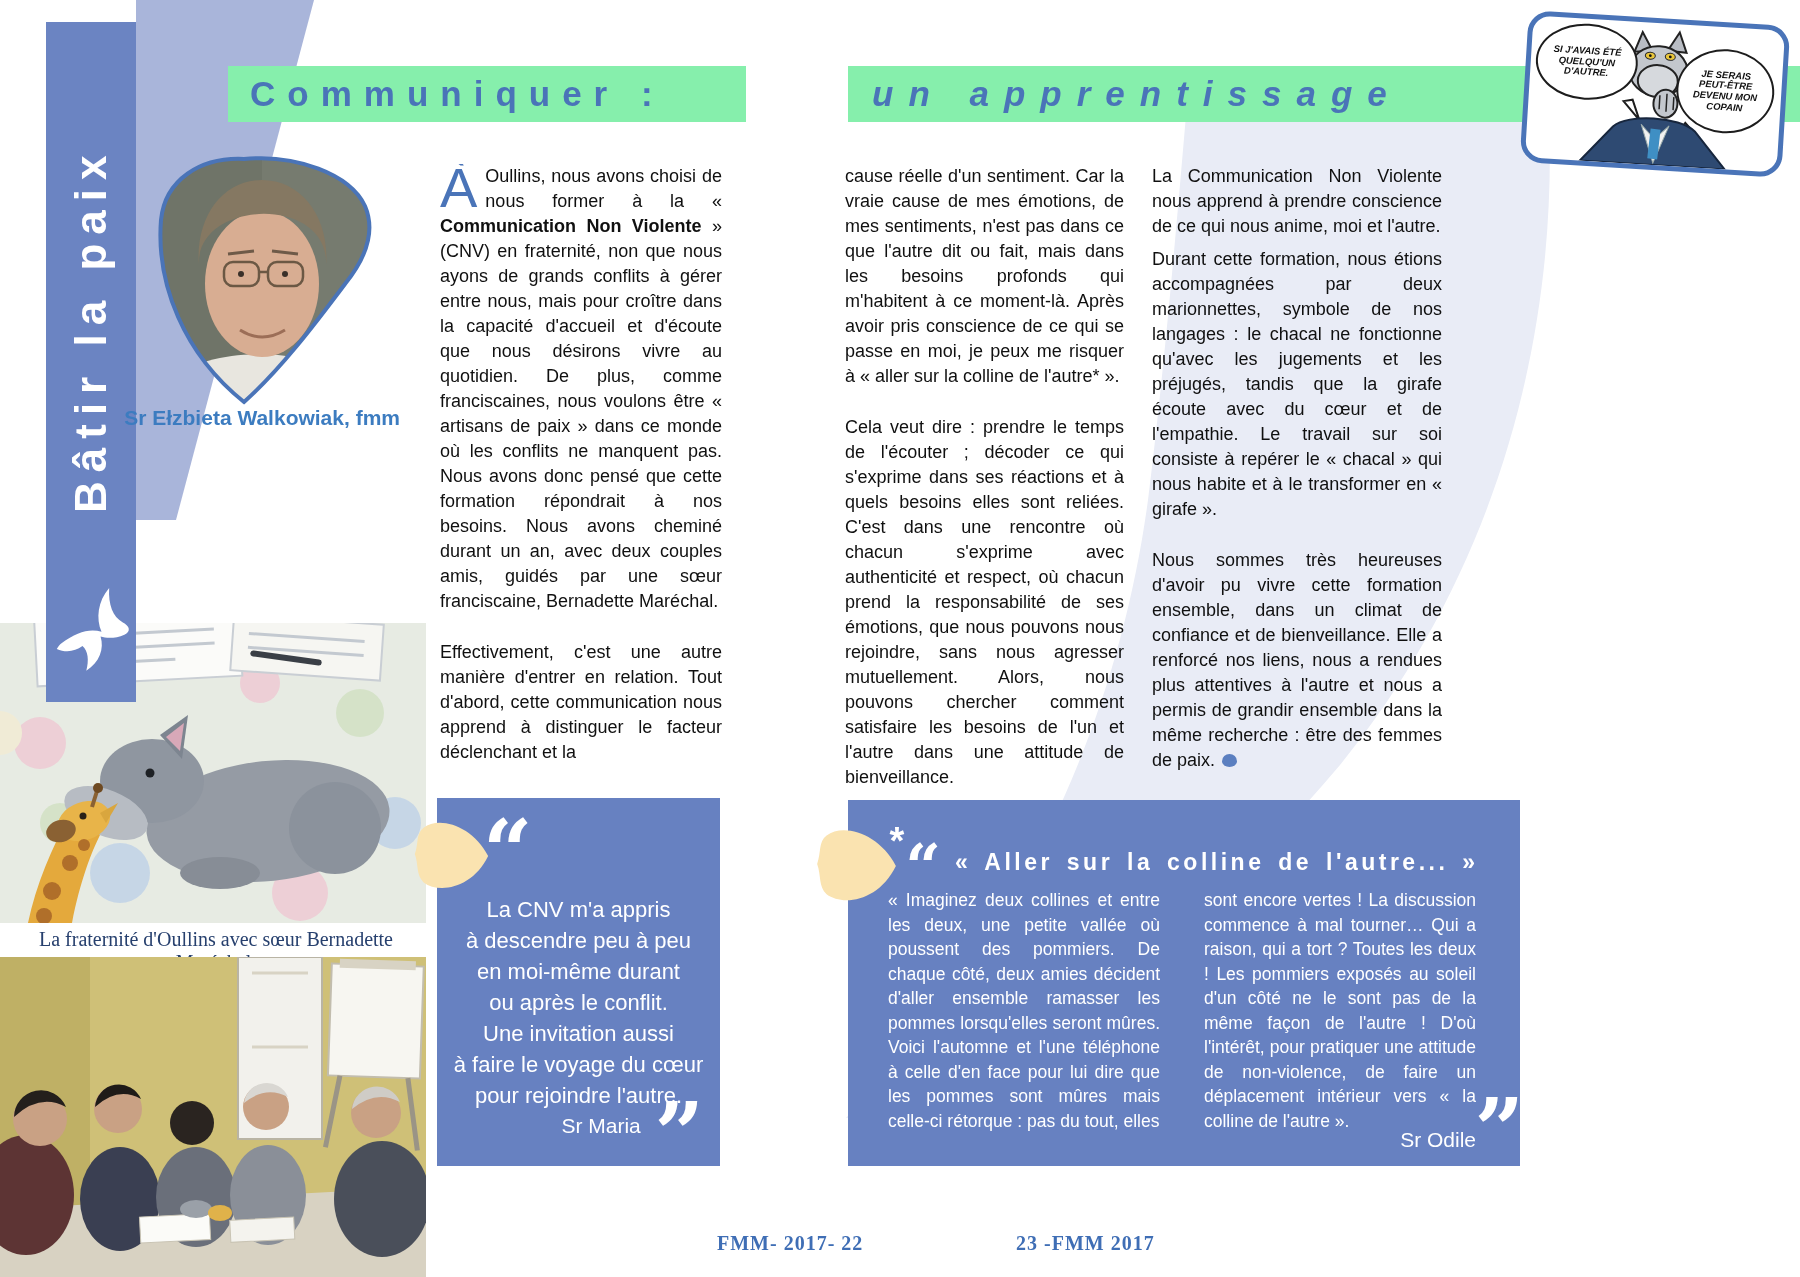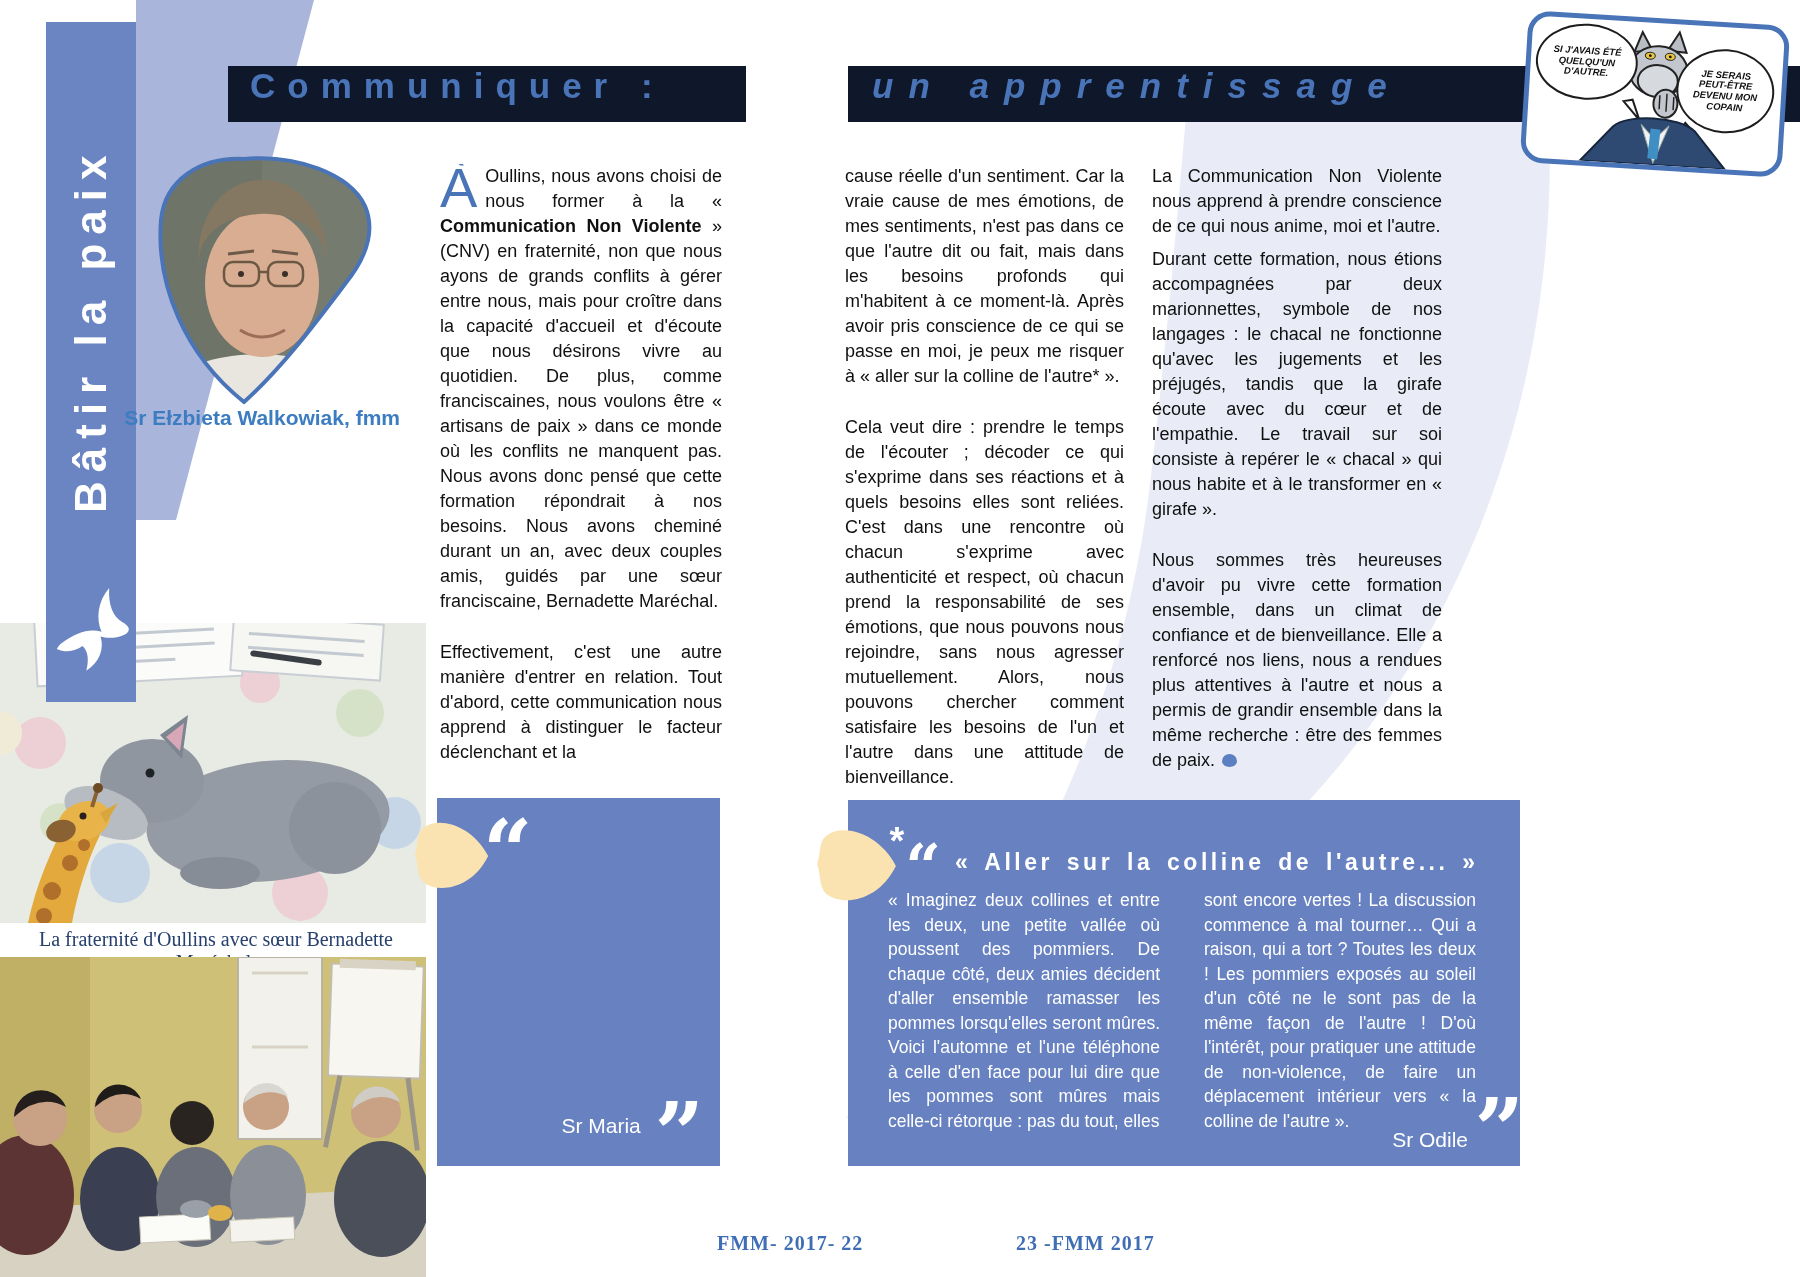--- a/index.html
+++ b/index.html
@@ -4,21 +4,21 @@
 <style>
   html,body{margin:0;padding:0;background:#888;}
   .page{position:relative;width:1800px;height:1277px;background:#ffffff;overflow:hidden;
         font-family:"Liberation Sans",sans-serif;}
   svg{display:block;}
 
   
   .bg-decor{position:absolute;left:0;top:0;width:1800px;height:1277px;z-index:0;}
 
   
-  .band{position:absolute;top:66px;height:56px;background:#0f172a;z-index:1;display:flex;}
+  .band{position:absolute;top:66px;height:56px;background:#86efac;z-index:1;display:flex;align-items:center;}
   .band-left{left:228px;width:518px;}
   .band-right{left:848px;width:952px;}
   .band .band-text{color:#4a74b8;font-weight:bold;font-size:35px;letter-spacing:12px;white-space:nowrap;padding-left:22px;}
   .band-right .band-text{letter-spacing:15px;padding-left:24px;font-style:italic;}
 
   
   .vbar{position:absolute;left:46px;top:22px;width:90px;height:680px;background:#6b84c2;z-index:2;}
   .vtext{position:absolute;top:48px;left:0;height:520px;width:90px;writing-mode:vertical-rl;
          transform:rotate(180deg);color:#fff;font-weight:bold;font-size:44px;letter-spacing:9px;
          line-height:90px;text-align:center;white-space:nowrap;}
@@ -67,21 +67,21 @@
   .q-attrib-l{position:absolute;bottom:28px;left:0;width:72%;text-align:right;font-size:21px;}
   .q-close-l{position:absolute;right:16px;bottom:0px;font-size:86px;line-height:64px;}
 
   .qbox-right{left:848px;top:800px;width:672px;height:366px;}
   .q-head{position:absolute;top:20px;left:0;width:100%;text-align:center;white-space:nowrap;}
   .q-ast{font-size:38px;font-weight:bold;vertical-align:16px;margin-right:1px;}
   .q-open-r{font-size:62px;vertical-align:-18px;margin-right:14px;}
   .q-title{font-size:23px;font-weight:bold;letter-spacing:3.5px;word-spacing:4px;}
   .q-cols{position:absolute;top:88px;left:40px;right:44px;display:flex;gap:44px;}
   .q-col{flex:1;font-size:17.5px;line-height:24.5px;text-align:justify;hyphens:auto;}
-  .q-attrib-r{position:absolute;right:52px;bottom:14px;font-size:21px;text-align:center;}
+  .q-attrib-r{position:absolute;right:44px;bottom:14px;font-size:21px;text-align:center;}
   .q-close-r{position:absolute;right:-4px;bottom:4px;font-size:86px;line-height:64px;}
 
   .leaf{position:absolute;z-index:3;}
   .leaf-left{left:411px;top:812px;width:80px;height:88px;}
   .leaf-right{left:814px;top:818px;width:84px;height:96px;}
 
   
   .footer{position:absolute;top:1232px;font-family:"Liberation Serif",serif;font-weight:bold;
           font-size:20px;color:#3f6eb5;z-index:2;letter-spacing:1px;}
   .footer-left{left:717px;}
@@ -258,20 +258,29 @@
     <p>Cela veut dire : prendre le temps de l'écouter ; décoder ce qui s'exprime dans ses réactions et à quels besoins elles sont reliées. C'est dans une rencontre où chacun s'exprime avec authenticité et respect, où chacun prend la responsabilité de ses émotions, que nous pouvons nous rejoindre, sans nous agresser mutuellement. Alors, nous pouvons chercher comment satisfaire les besoins de l'un et l'autre dans une attitude de bienveillance.</p>
   </div>
   <div class="col col3">
     <p class="nogap">La Communication Non Violente nous apprend à prendre conscience de ce qui nous anime, moi et l'autre.</p>
     <p>Durant cette formation, nous étions accompagnées par deux marionnettes, symbole de nos langages : le chacal ne fonctionne qu'avec les jugements et les préjugés, tandis que la girafe écoute avec du cœur et de l'empathie. Le travail sur soi consiste à repérer le « chacal » qui nous habite et à le transformer en « girafe ».</p>
     <p><span>Nous sommes très heureuses d'avoir pu vivre cette formation ensemble, dans un climat de confiance et de bienveillance. Elle a renforcé nos liens, nous a rendues plus attentives à l'autre et nous a permis de grandir ensemble dans la même recherche : être des femmes de paix.</span><span class="end-dot"></span></p>
   </div>
 
   <div class="qbox qbox-left">
     <div class="qmark q-open-l">“</div>
+    <div class="q-lines">
+      <div>La CNV m'a appris</div>
+      <div>à descendre peu à peu</div>
+      <div>en moi-même durant</div>
+      <div>ou après le conflit.</div>
+      <div>Une invitation aussi</div>
+      <div>à faire le voyage du cœur</div>
+      <div>pour rejoindre l'autre.</div>
+    </div>
     <div class="q-attrib-l">Sr Maria</div>
     <div class="qmark q-close-l">”</div>
   </div>
   <svg class="leaf leaf-left" viewBox="0 0 80 90">
     <path fill="#fae3b0" d="M78,45 C62,14 28,4 12,16 C4,22 7,32 3,43 C7,54 4,64 12,72 C28,84 62,78 78,45 Z"></path>
   </svg>
 
   <div class="qbox qbox-right">
     <div class="q-head">
       <span class="q-ast">*</span><span class="qmark q-open-r">“</span><span class="q-title">« Aller sur la colline de l'autre... »</span>

